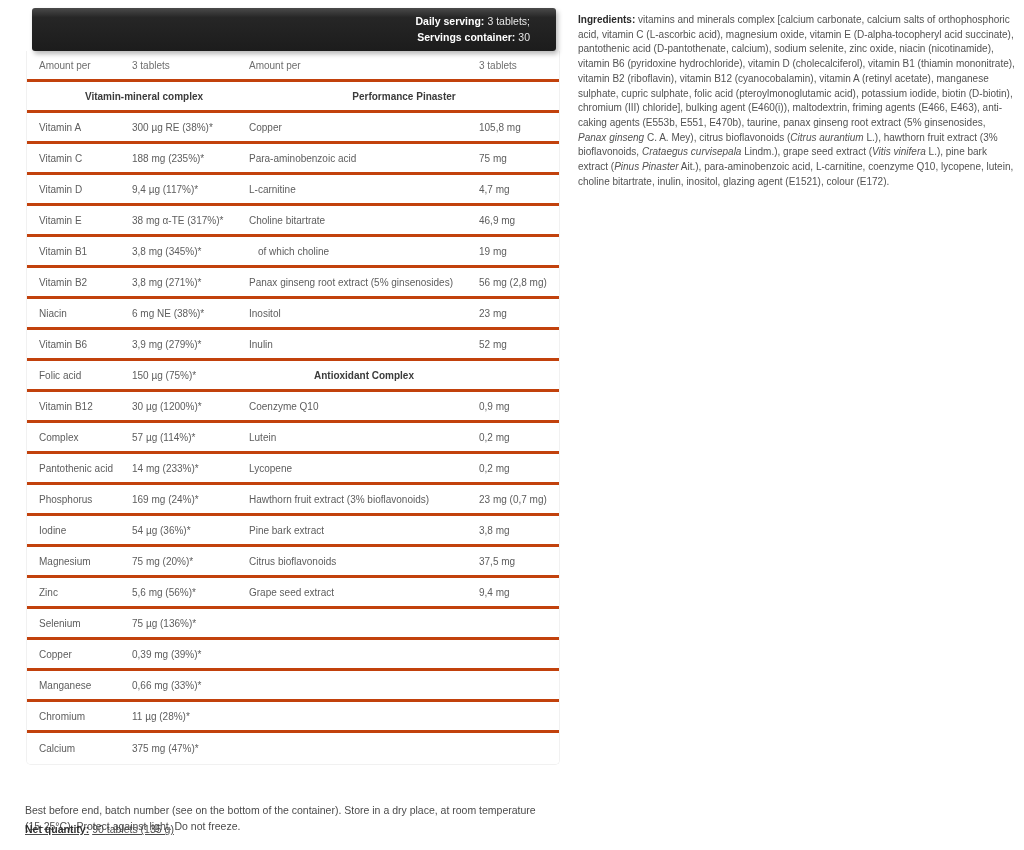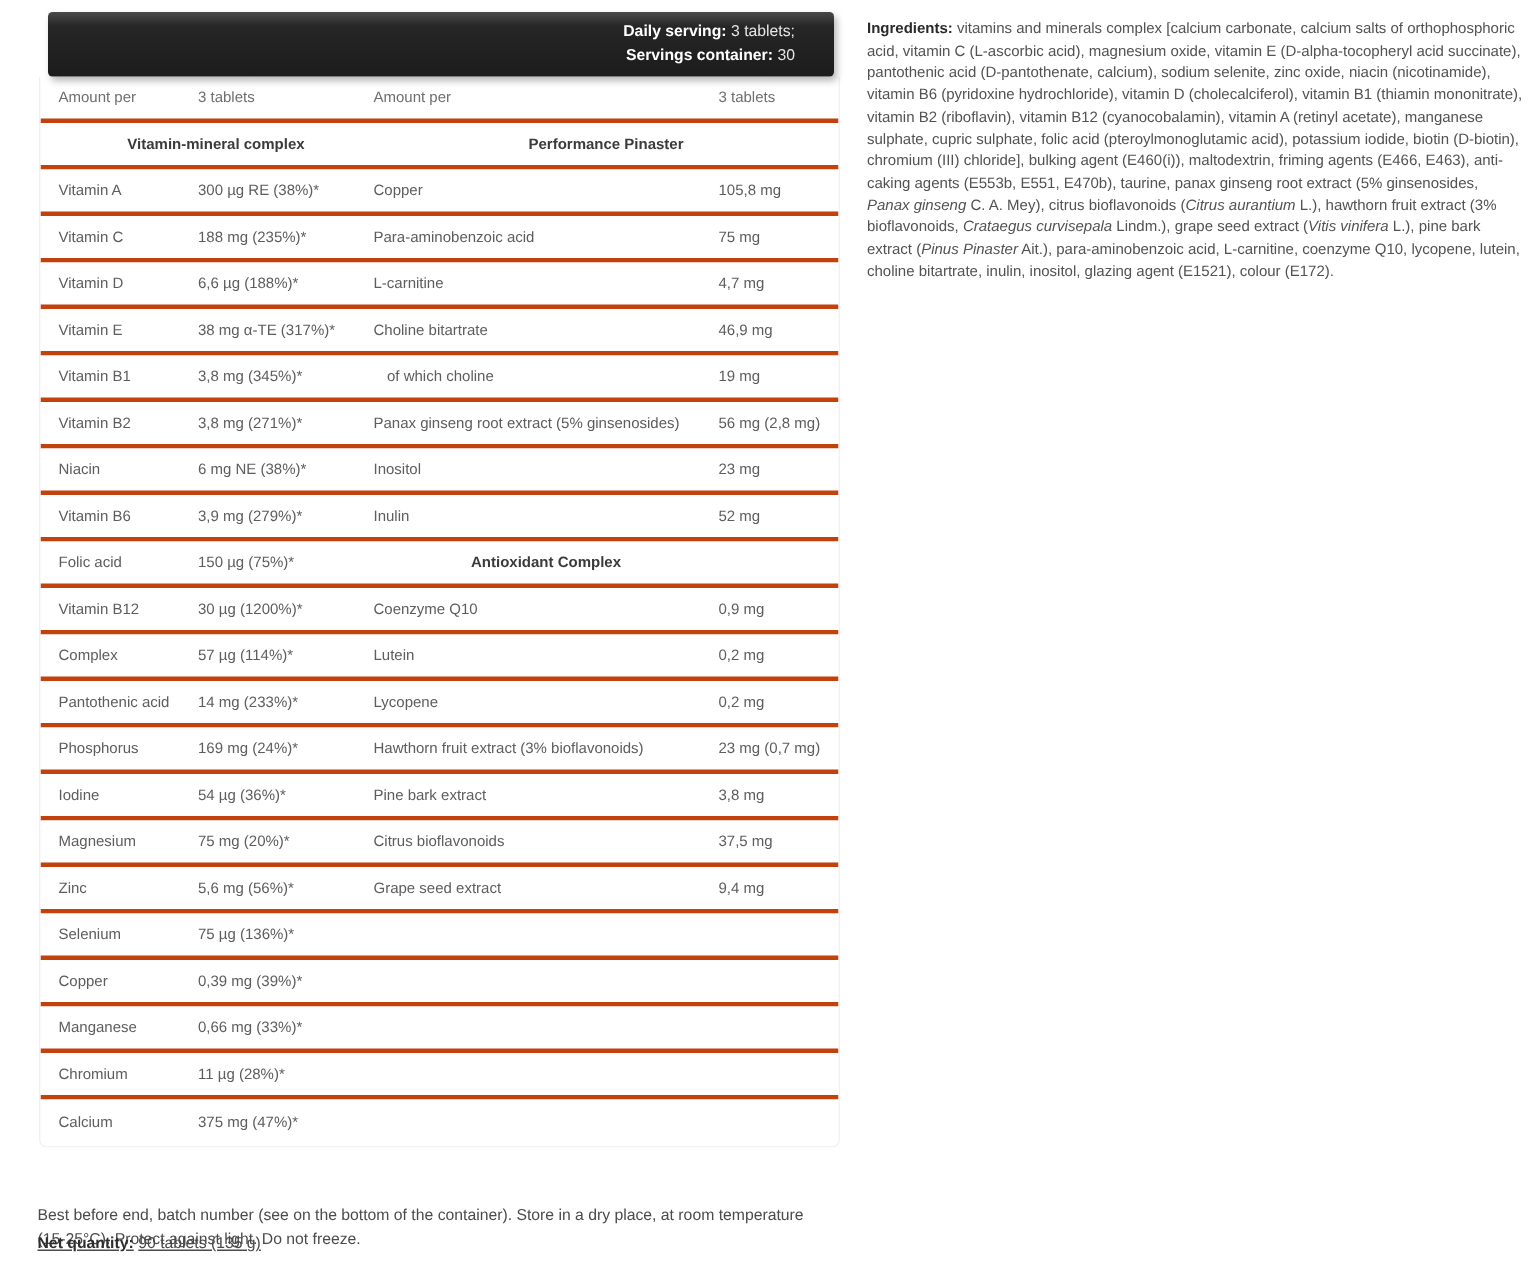--- a/index.html
+++ b/index.html
@@ -89,21 +89,21 @@
           <span class="cell">105,8 mg</span>
         </div>
         <div class="trow">
           <span class="cell">Vitamin C</span>
           <span class="cell">188 mg (235%)*</span>
           <span class="cell">Para-aminobenzoic acid</span>
           <span class="cell">75 mg</span>
         </div>
         <div class="trow">
           <span class="cell">Vitamin D</span>
-          <span class="cell">6,6 µg (188%)*</span>
+          <span class="cell">9,4 µg (117%)*</span>
           <span class="cell">L-carnitine</span>
           <span class="cell">4,7 mg</span>
         </div>
         <div class="trow">
           <span class="cell">Vitamin E</span>
           <span class="cell">38 mg α-TE (317%)*</span>
           <span class="cell">Choline bitartrate</span>
           <span class="cell">46,9 mg</span>
         </div>
         <div class="trow">

